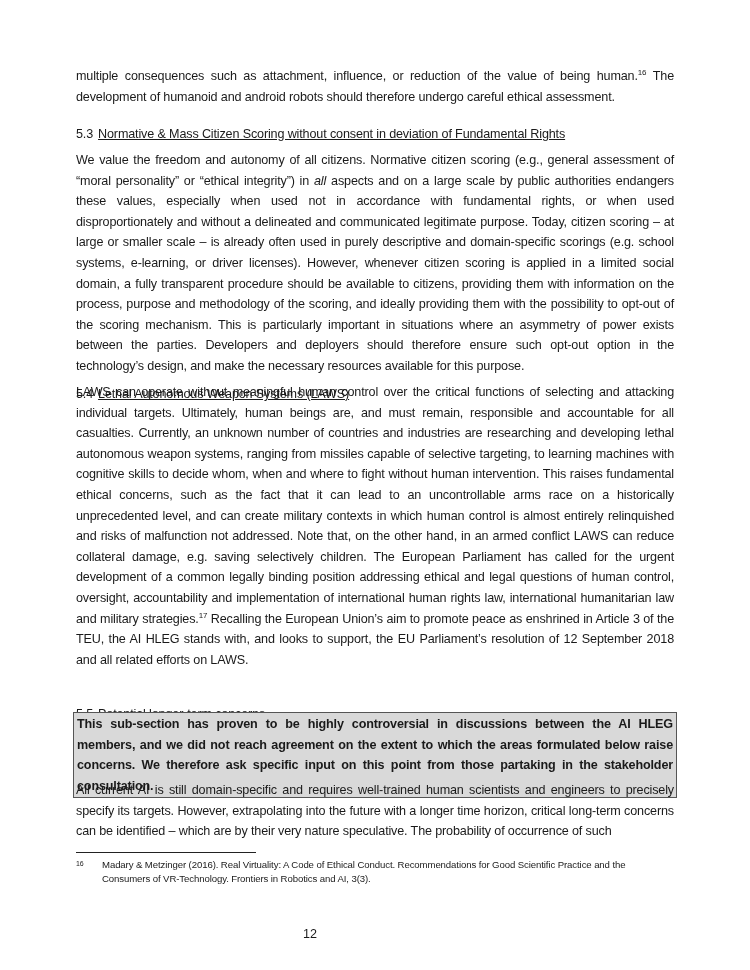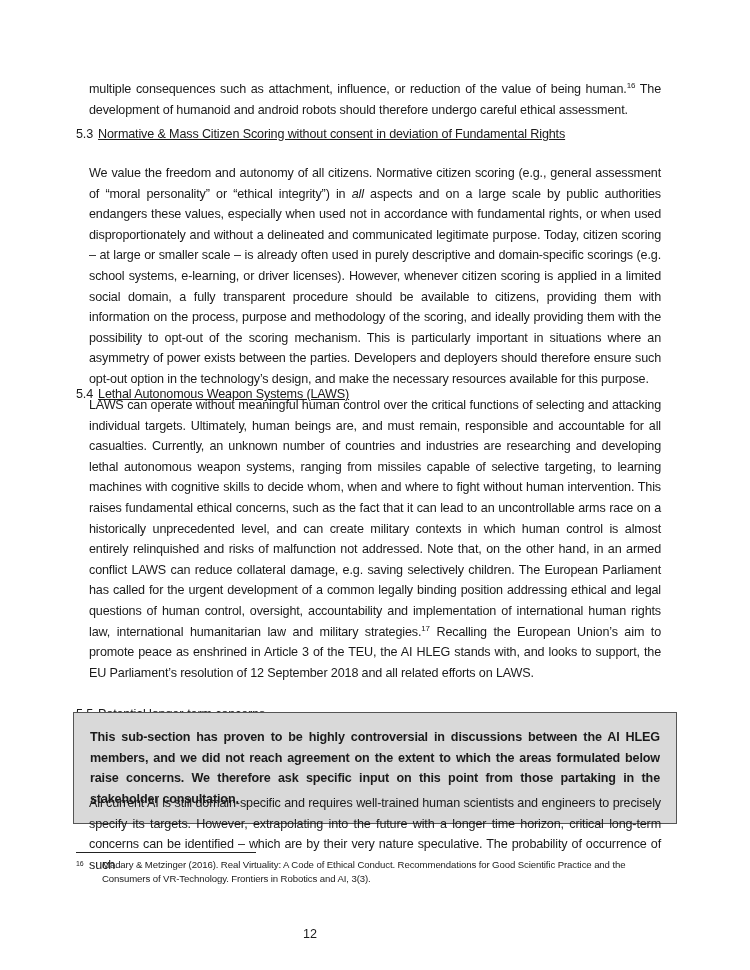--- a/index.html
+++ b/index.html
@@ -2,21 +2,21 @@
 <html><head>
   <meta charset="utf-8">
   <style>
     html, body { margin: 0; padding: 0; background: #ffffff; }
     body {
       width: 750px; height: 970px; position: relative; overflow: hidden;
       font-family: "Liberation Sans", sans-serif; color: #1a1a1a;
     }
     .page { position: absolute; left: 76px; top: 0; width: 598px; }
     .p {
-      font-size: 12.6px; line-height: 20.6px; text-align: justify; margin: 13px;
+      font-size: 12.6px; line-height: 20.6px; text-align: justify; margin: 0;
       letter-spacing: -0.15px;
     }
     .p sup { font-size: 8px; line-height: 0; vertical-align: 5px; }
     .heading { font-size: 12.6px; line-height: 20px; margin: 0; letter-spacing: -0.15px; }
     .heading .num { margin-right: 5px; text-align: center; }
     .heading .title { text-decoration: underline; margin-top: 20px; }
     .box {
       border: 1.5px solid #555; background: #d9d9d9;
       padding: 1px 3px 1px 3px; margin-left: -3px; margin-right: -3px;
     }

